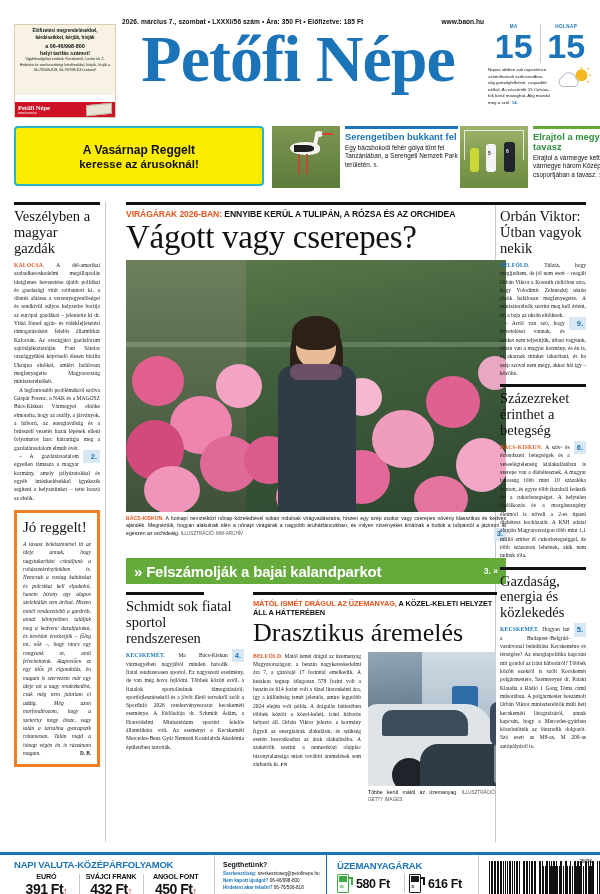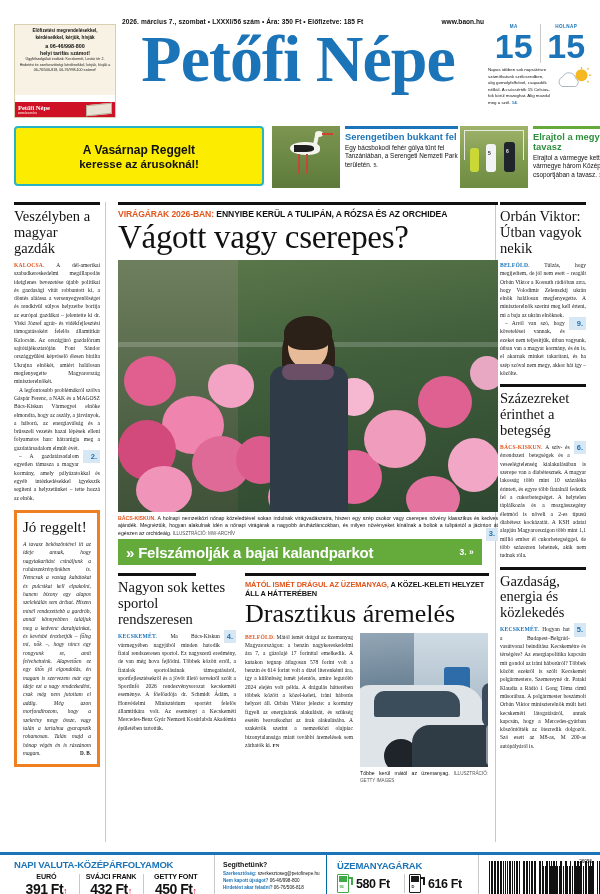--- a/index.html
+++ b/index.html
@@ -88,21 +88,21 @@
   .sc-goal { position:absolute; left:4px; top:4px; right:4px; height:30px; border:1.2px solid #e8eae0; border-bottom:none; }
   .sc-p1 { position:absolute; left:10px; top:22px; width:9px; height:24px; background:#c9d837; border-radius:3px; }
   .sc-p2 { position:absolute; left:26px; top:18px; width:10px; height:28px; background:#f2f3f5; border-radius:3px; }
   .sc-p3 { position:absolute; left:44px; top:16px; width:11px; height:30px; background:#20242b; border-radius:3px; }
   .sc-num { position:absolute; left:28px; top:24px; font-size:5px; color:#222; font-weight:bold; }
   .sc-num2 { position:absolute; left:46px; top:22px; font-size:5px; color:#eee; font-weight:bold; }
 
   
   .body-grid { position:relative; margin:0 14px; height:640px;text-decoration:underline; }
   .col-left { position:absolute; left:0; top:0; width:86px; }
-  .col-mid  { position:absolute; left:104px; top:0; width:380px; }
+  .col-mid  { position:absolute; left:112px; top:0; width:380px; }
   .col-right{ position:absolute; left:486px; top:0; width:86px; }
   .vrule { position:absolute; top:0; bottom:0; width:1px; background:#c9c9c9; }
 
   .hl-serif { font-family:"Liberation Serif", serif; font-weight:normal; color:#111; }
   .col-title { font-size:14.5px; line-height:1.1; margin-bottom:4px; }
   .dateline { font-size:5.6px; font-weight:bold; letter-spacing:0.2px; }
   .dl-red { color:#e2551c; }
   .dl-blue { color:#1b74b8; }
   .bodytext {
     font-family:"Liberation Serif", serif; font-size:5.55px; line-height:1.5;
@@ -144,21 +144,21 @@
   .lp-hair3 { position:absolute; left:56px; top:14px; width:13px; height:44px; background:#2b2119; border-radius:40%; }
   .lp-body { position:absolute; left:4px; top:44px; width:78px; height:148px; background:#2f3b46; border-radius:14px 14px 0 0; }
   .lp-scarf { position:absolute; left:16px; top:42px; width:52px; height:16px; background:#6a4f66; border-radius:8px; }
   .bloom { position:absolute; border-radius:50%; }
 
   .caption { font-size:5.2px; line-height:1.45; color:#111; margin-top:3px; text-align:justify; }
   .caption .cap-dl { color:#e2551c; font-weight:bold; }
   .caption .cap-credit { color:#555; font-size:4.6px; }
 
   .greenbar {
-    margin-top:2px; height:26px; background:#64ab3c; display:flex; align-items:center;
+    margin-top:21px; height:26px; background:#64ab3c; display:flex; align-items:center;
     justify-content:space-between; padding:0 8px; color:#fff;
   }
   .greenbar-t { font-size:15px; font-weight:bold; letter-spacing:-0.2px; }
   .greenbar-p { font-size:8.5px; font-weight:bold; }
 
   .mid-split { display:flex; margin-top:8px; gap:9px; }
   .ms-left { width:118px; }
   .ms-right { width:244px; }
   .topline { height:3px; background:#111; margin-bottom:4px; }
   .topline-short { width:78px; }
@@ -370,21 +370,21 @@
       </div>
 
       <div class="greenbar">
         <div class="greenbar-t"><span>»</span> <span>Felszámolják a bajai kalandparkot</span></div>
         <div class="greenbar-p">3. »</div>
       </div>
 
       <div class="mid-split">
         <div class="ms-left">
           <div class="topline topline-short"></div>
-          <div class="hl-serif col-title">Nagyon sok kettes sportol rendszeresen</div>
+          <div class="hl-serif col-title">Schmidt sok fiatal sportol rendszeresen</div>
           <div class="bodytext">
             <p><span class="dateline dl-blue">KECSKEMÉT.</span> <span class="pgref">4.</span><span>Ma Bács-Kiskun vármegyében nagyjából minden hatodik fiatal rendszeresen sportol. Ez nagyszerű eredmény, de van még hova fejlődni. Többek között erről, a fiatalok sportolásának támogatásáról, sportfejlesztésekről és a jövőt illető tervekről szólt a SportInfó 2026 rendezvénysorozat kecskeméti eseménye. A főelőadója dr. Schmidt Ádám, a Honvédelmi Minisztérium sportért felelős államtitkára volt. Az eseményt a Kecskeméti Mercedes-Benz Gyár Nemzeti Kosárlabda Akadémia épületében tartották.</span></p>
           </div>
         </div>
 
         <div class="ms-right">
           <div class="topline"></div>
           <div class="kicker" style="font-size:7.4px;"><span class="k-orange">MÁTÓL ISMÉT DRÁGUL AZ ÜZEMANYAG,</span><span> A KÖZEL-KELETI HELYZET ÁLL A HÁTTERÉBEN</span></div>
           <div class="drastic-head">Drasztikus áremelés</div>
           <div style="display:flex; gap:7px;">
@@ -442,21 +442,21 @@
       <div class="fx-row">
         <div class="fx-item">
           <div class="fx-name">EURÓ</div>
           <div class="fx-val"><span>391 Ft</span><span class="fx-arrow">↑</span></div>
         </div>
         <div class="fx-item">
           <div class="fx-name">SVÁJCI FRANK</div>
           <div class="fx-val"><span>432 Ft</span><span class="fx-arrow">↑</span></div>
         </div>
         <div class="fx-item">
-          <div class="fx-name">GETTY FONT</div>
+          <div class="fx-name">ANGOL FONT</div>
           <div class="fx-val"><span>450 Ft</span><span class="fx-arrow">↑</span></div>
         </div>
       </div>
     </div>
 
     <div class="bb-cell bb-help">
       <div class="bb-help-t">Segíthetünk?</div>
       <div class="bb-help-l"><b>Szerkesztőség:</b><span> szerkesztoseg@petofinepe.hu</span></div>
       <div class="bb-help-l"><b>Nem kapott újságot?</b><span> 06-46/998-800</span></div>
       <div class="bb-help-l"><b>Hirdetést akar feladni?</b><span> 06-76/506-818</span></div>

